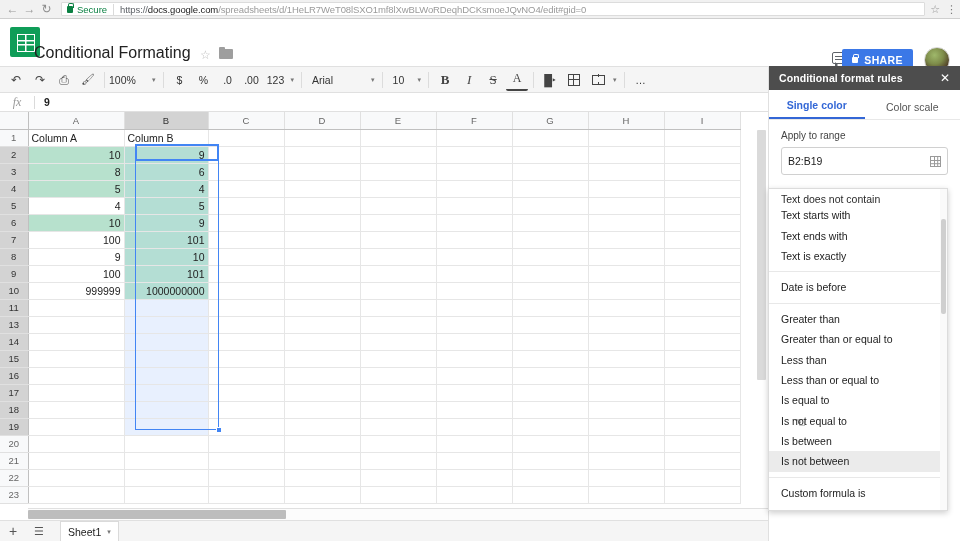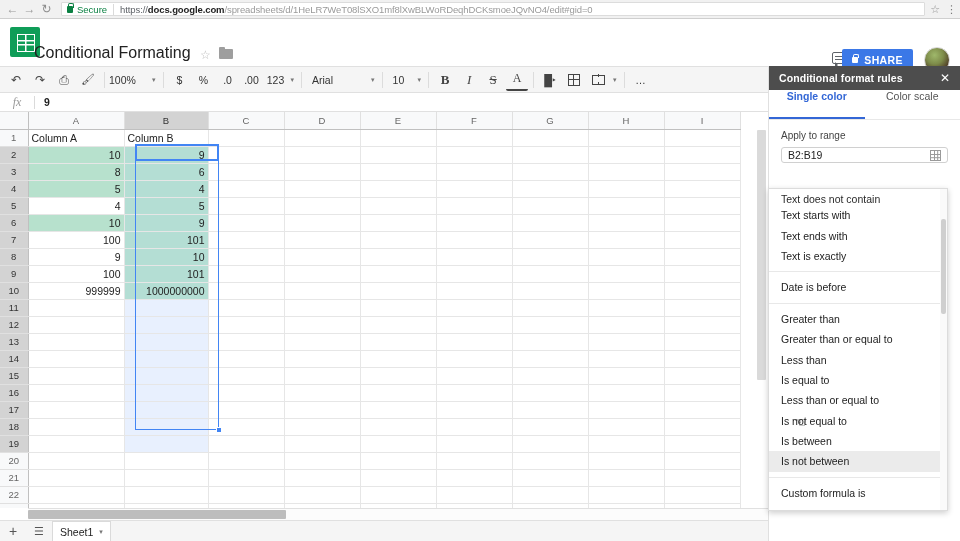--- a/index.html
+++ b/index.html
@@ -30,21 +30,21 @@
     display:flex; align-items:center; padding:0 5px; overflow:hidden;
   }
   .lock-glyph { width:6px; height:7px; background:#0b8043; border-radius:1px; position:relative; flex:none; }
   .lock-glyph:before {
     content:""; position:absolute; left:1.2px; top:-3px; width:3.6px; height:4px;
     border:1.2px solid #0b8043; border-bottom:none; border-radius:2px 2px 0 0;
   }
   .secure-txt { color:#0b8043; font-size:9.5px; margin-left:4px; margin-right:6px; white-space:nowrap; }
   .omni-sep { width:1px; height:11px; background:#dadada; margin-right:6px; flex:none; }
   .url { font-size:9.5px; color:#9a9a9a; white-space:nowrap; letter-spacing:-0.1px; }
-  .url b { color:#222; font-weight:700;margin-top:37px; }
+  .url b { color:#222; font-weight:400;margin-top:37px; }
   .url .u-dark { color:#5f6368; }
   .star-icon { margin-left:5px; font-size:11px; color:#9a9a9a; flex:none; }
   .kebab { margin-left:6px; margin-right:2px; color:#7a7a7a; font-size:11px; line-height:5px; flex:none; text-align:center; width:8px;}
   .kebab span { display:block; }
 
   
   .sheets-header {
     position:absolute; left:0; top:19px; width:960px; height:47px; background:#fff;
   }
   .sheets-logo {
@@ -213,45 +213,45 @@
   }
 
   
   .sheet-bar {
     position:absolute; left:0; top:520px; width:768px; height:21px;
     background:#f5f5f5; border-top:1px solid #e0e0e0; display:flex; align-items:center;
   }
   .sb-btn { width:26px; text-align:center; font-size:14px; color:#555; }
   .sb-lines { width:26px; text-align:center; color:#555; font-size:11px; }
   .sheet-tab {
-    margin-left:0; height:20px; background:#fff; border:1px solid #dadada; border-bottom:none;
+    margin-left:8px; height:20px; background:#fff; border:1px solid #dadada; border-bottom:none;
     display:flex; align-items:center; padding:0 7px; font-size:10.5px; color:#222;
   }
   .sheet-tab .caret { font-size:7px; color:#777; margin-left:6px; }
 
   
   .cf-panel {
     position:absolute; left:768px; top:66px; width:192px; height:475px;
     background:#fff; border-left:1px solid #e0e0e0;
   }
   .cf-header {
     height:24px; background:#4d4d4d; display:flex; align-items:center;
     padding:0 10px; color:#fff;
   }
   .cf-title { font-size:10.5px; font-weight:700; flex:1; white-space:nowrap; letter-spacing:0.1px; }
   .cf-close { font-size:12px; color:#fff; line-height:1; }
-  .cf-tabs { height:30px; display:flex; border-bottom:1px solid #e8e8e8; background:#fff; }
+  .cf-tabs { height:30px; display:flex; align-items:flex-end; border-bottom:1px solid #e8e8e8; background:#fff; }
   .cf-tab {
     flex:1; text-align:center; font-size:10.5px; color:#555; padding-bottom:6px;
   }
   .cf-tab.active { color:#3367d6; font-weight:600; border-bottom:2.5px solid #3367d6; }
   .cf-body { padding:10px 12px 0 12px; }
   .cf-label { font-size:10px; color:#444; margin-bottom:6px; }
   .cf-range-input {
-    height:16px; border:1px solid #d0d0d0; border-radius:3px; background:#fff;
+    height:28px; border:1px solid #d0d0d0; border-radius:3px; background:#fff;
     display:flex; align-items:center; padding:0 6px;
   }
   .cf-range-val { font-size:10.5px; color:#222; flex:1; }
   .cf-range-grid { width:11px; height:11px; border:1.3px solid #9a9a9a; position:relative; }
   .cf-range-grid:before{content:"";position:absolute;left:0;top:3.2px;width:100%;height:1px;background:#9a9a9a;box-shadow:0 3.2px 0 #9a9a9a;}
   .cf-range-grid:after{content:"";position:absolute;left:3.2px;top:0;width:1px;height:100%;background:#9a9a9a;box-shadow:3.2px 0 0 #9a9a9a;}
 
   
   .dropdown {
     position:absolute; left:768px; top:188px; width:180px; height:323px;
@@ -529,32 +529,20 @@
             <td class="cell selrange"></td>
         <td class="cell"></td>
             <td class="cell"></td>
         <td class="cell"></td>
             <td class="cell"></td>
         <td class="cell"></td>
             <td class="cell"></td>
         <td class="cell"></td>
       </tr>
       <tr>
-        <td class="rowhead sel">12</td>
-        <td class="cell"></td>
-            <td class="cell selrange"></td>
-        <td class="cell"></td>
-            <td class="cell"></td>
-        <td class="cell"></td>
-            <td class="cell"></td>
-        <td class="cell"></td>
-            <td class="cell"></td>
-        <td class="cell"></td>
-      </tr>
-      <tr>
         <td class="rowhead sel">13</td>
         <td class="cell"></td>
             <td class="cell selrange"></td>
         <td class="cell"></td>
             <td class="cell"></td>
         <td class="cell"></td>
             <td class="cell"></td>
         <td class="cell"></td>
             <td class="cell"></td>
         <td class="cell"></td>
@@ -726,22 +714,22 @@
     <div class="dd-item clipped" style="height:16px;align-items:flex-end;">Text does not contain</div>
     <div class="dd-item">Text starts with</div>
     <div class="dd-item">Text ends with</div>
     <div class="dd-item">Text is exactly</div>
     <div class="dd-sep"></div>
     <div class="dd-item">Date is before</div>
     <div class="dd-sep"></div>
     <div class="dd-item">Greater than</div>
     <div class="dd-item">Greater than or equal to</div>
     <div class="dd-item">Less than</div>
+    <div class="dd-item">Less than or equal to</div>
     <div class="dd-item">Is equal to</div>
-    <div class="dd-item">Less than or equal to</div>
     <div class="dd-item">Is not equal to</div>
     <div class="dd-item">Is between</div>
     <div class="dd-item hover">Is not between</div>
     <div class="dd-sep"></div>
     <div class="dd-item">Custom formula is</div>
     <div class="dd-scroll-track">
       <div class="dd-scroll-thumb"></div>
     </div>
     <div class="cursor-hand">☞</div>
   </div>

